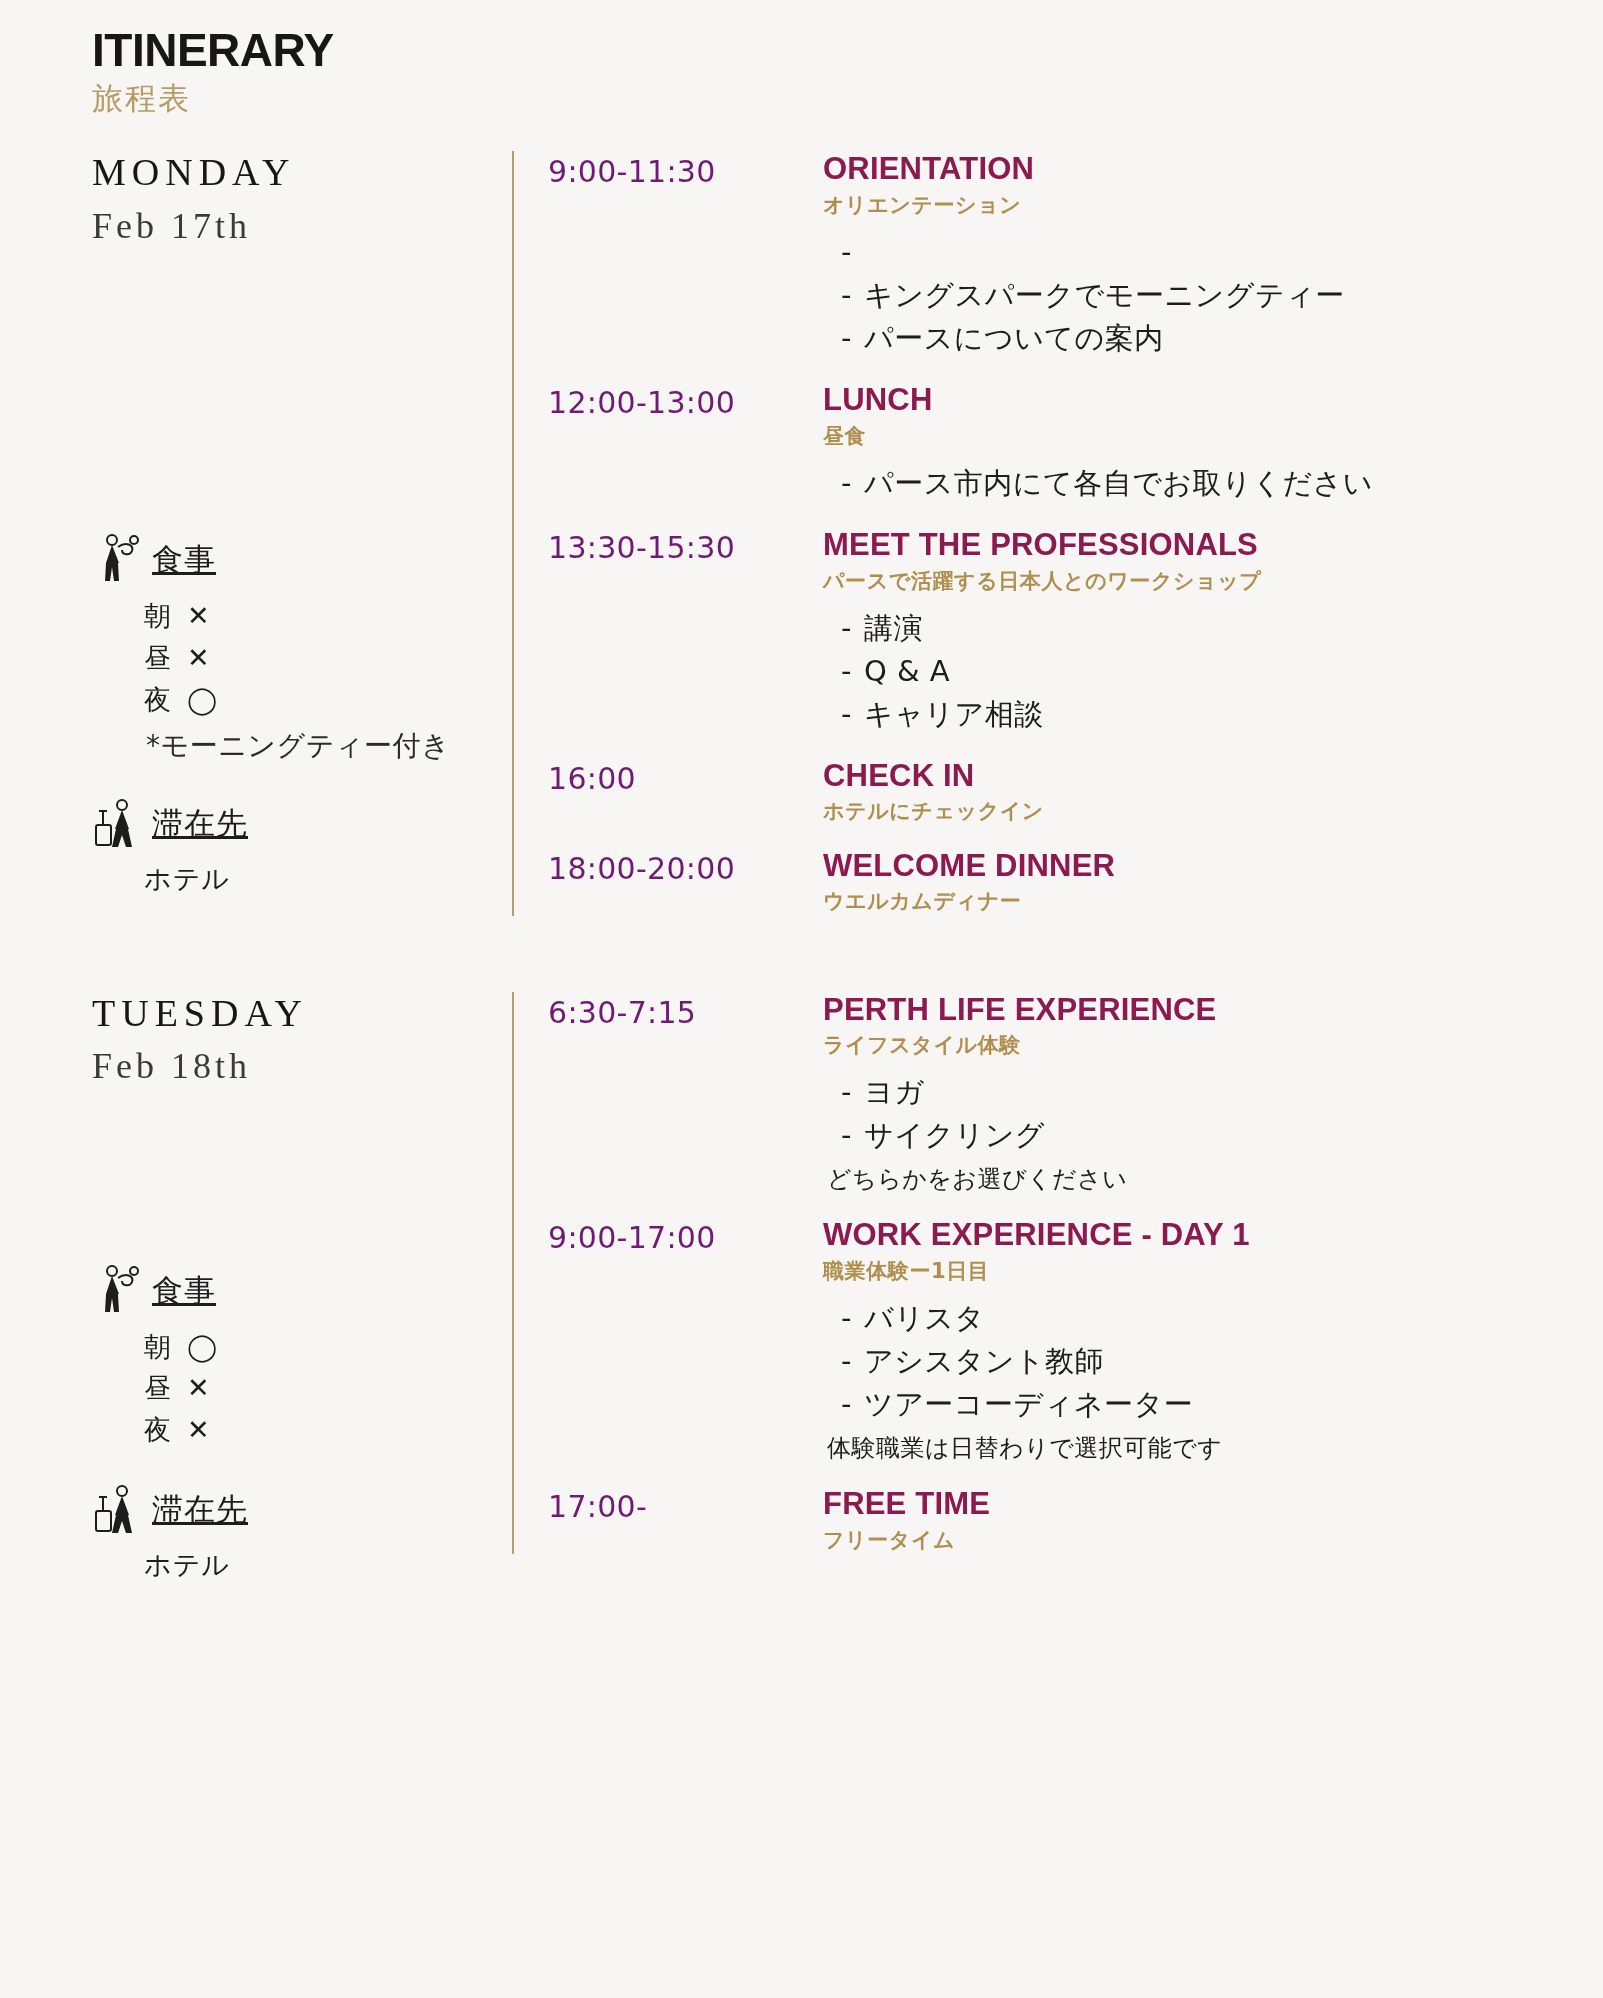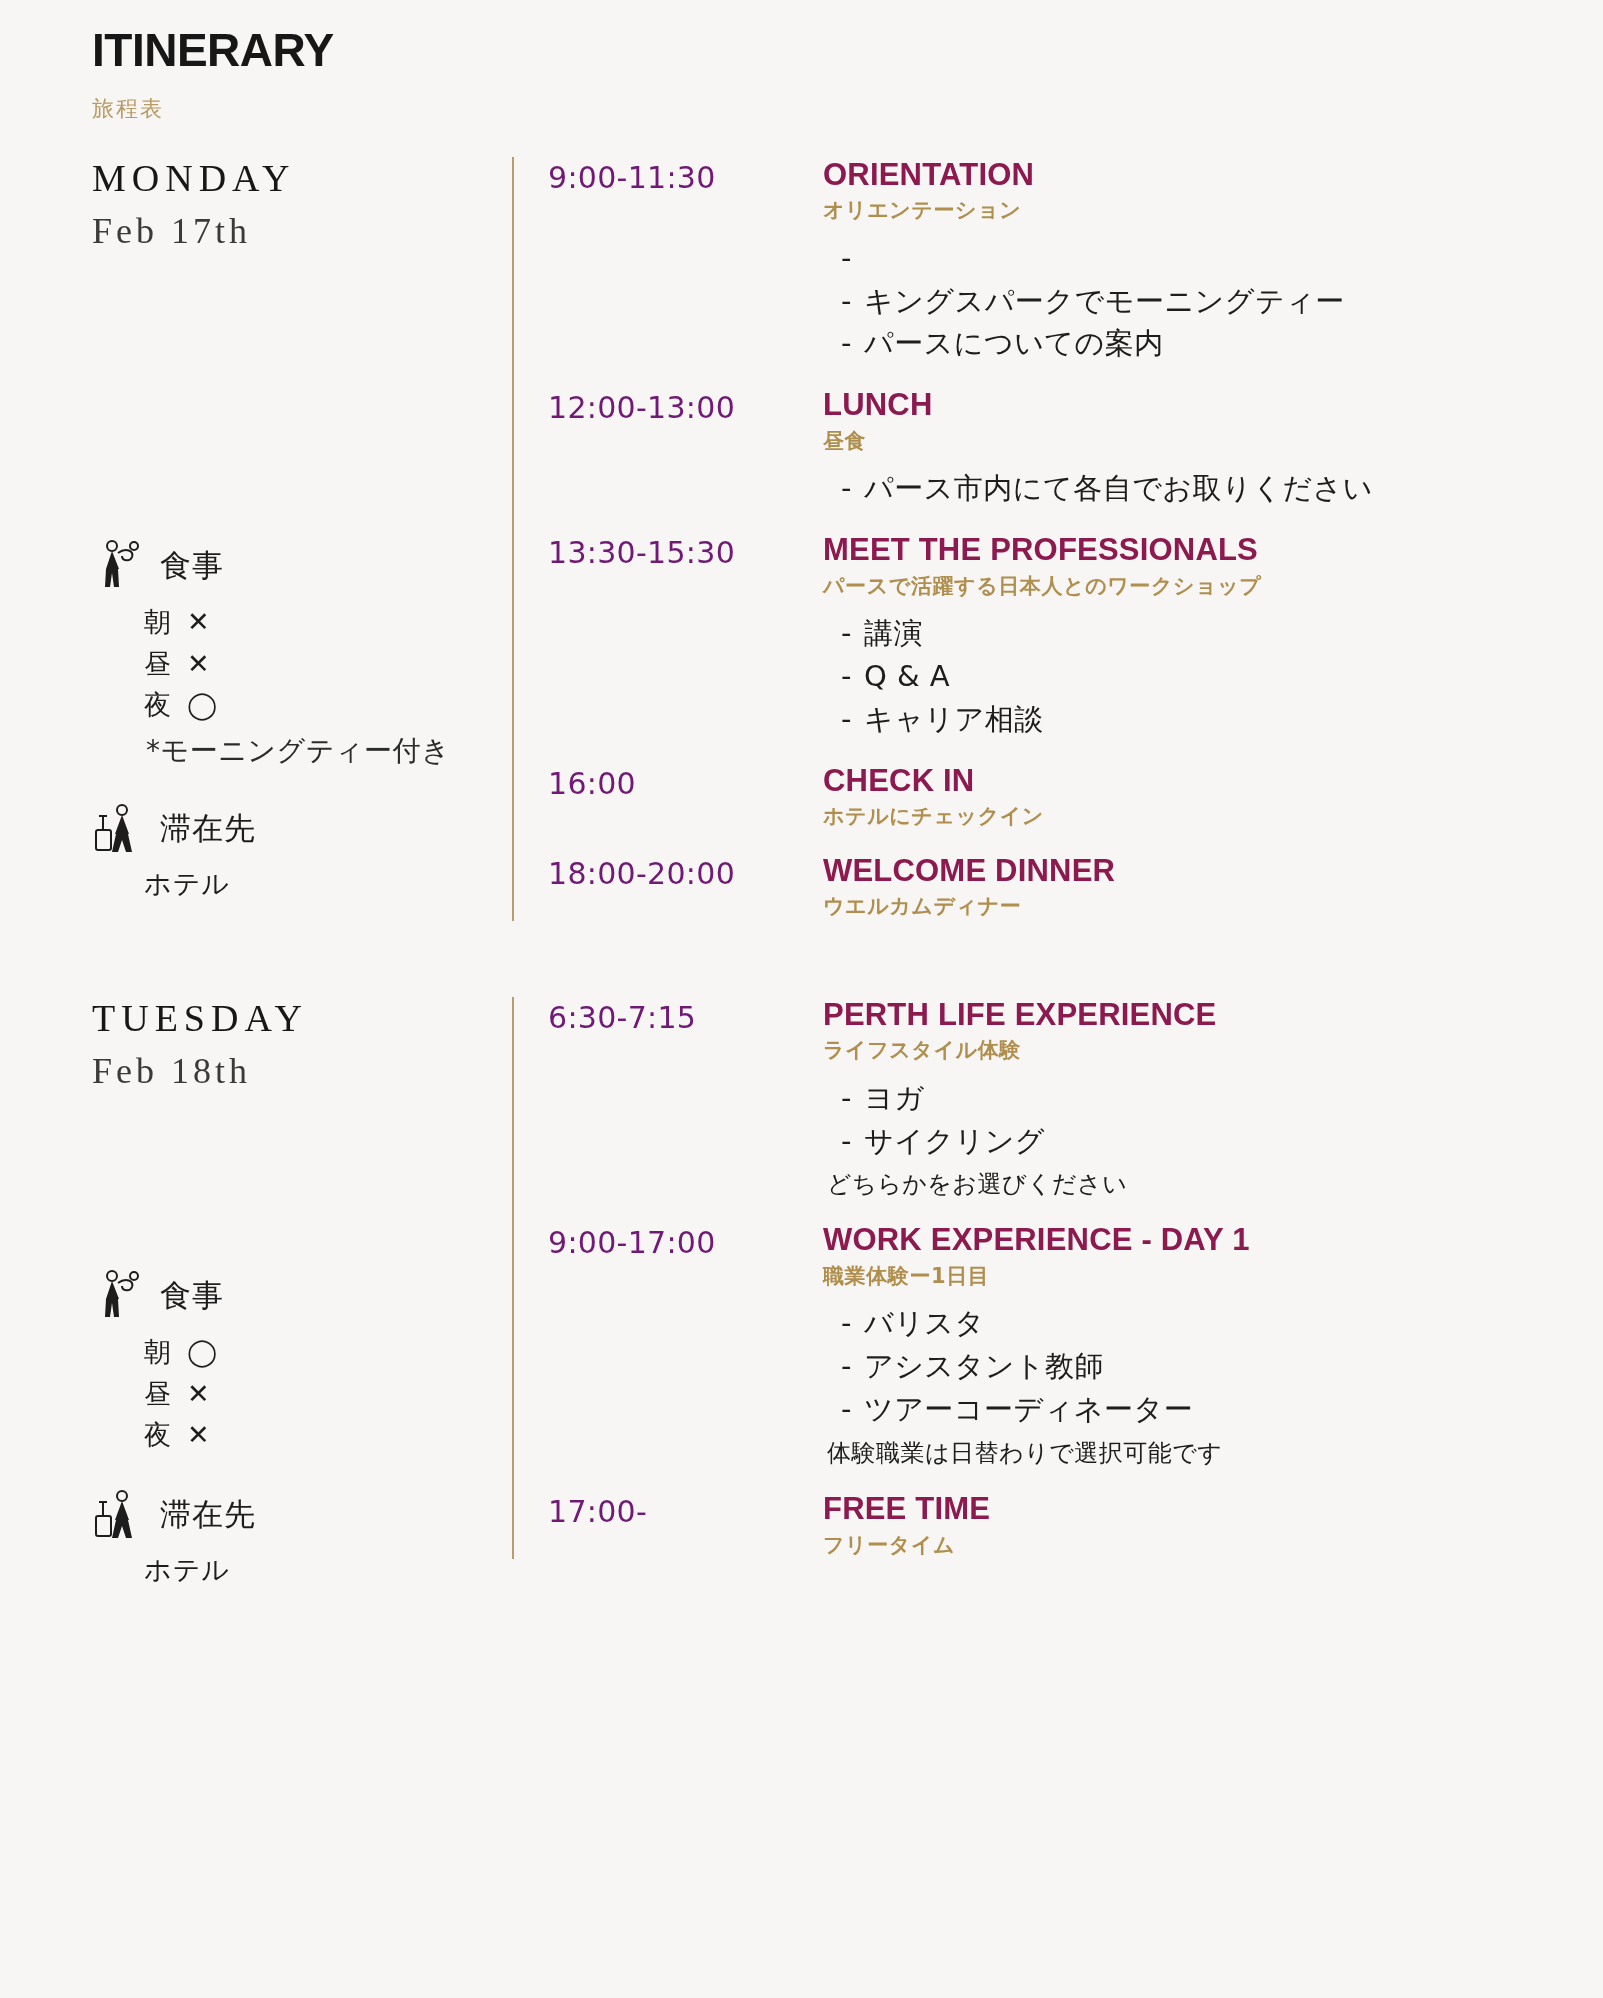--- a/index.html
+++ b/index.html
@@ -30,24 +30,24 @@
   .title-en {
     font-family: "Liberation Sans", sans-serif;
     font-weight: bold;
     font-size: 46px;
     letter-spacing: -0.5px;
     color: #171717;
     line-height: 1.05;
   }
   .title-ja {
     font-family: Liberation Sans, sans-serif;
-    font-size: 22px;
+    font-size: 31px;
     color: #b89a63;
     letter-spacing: 2px;
-    margin-top: 22px;
+    margin-top: 6px;
     line-height: 1.2;
   }
 
   
   .day {
     display: flex;
     align-items: stretch;
     margin-bottom: 76px;
   }
   .day-left {
@@ -74,21 +74,22 @@
   }
 
   .left-meta {
     position: absolute;
     left: 0;
     width: 100%;
   }
   .meta-row {
     display: flex;
     align-items: center;
-    gap: 14px;
+    gap: 6px;
+    text-decoration: underline;
   }
   .meta-icon {
     width: 54px;
     height: 58px;
     flex: 0 0 54px;
     display: block;
   }
   .meta-label {
     font-family: "DejaVu Sans", sans-serif;
     font-size: 31px;

